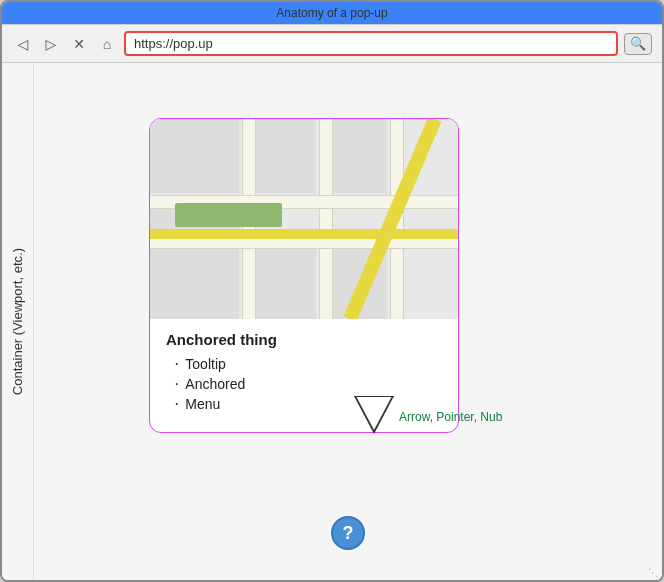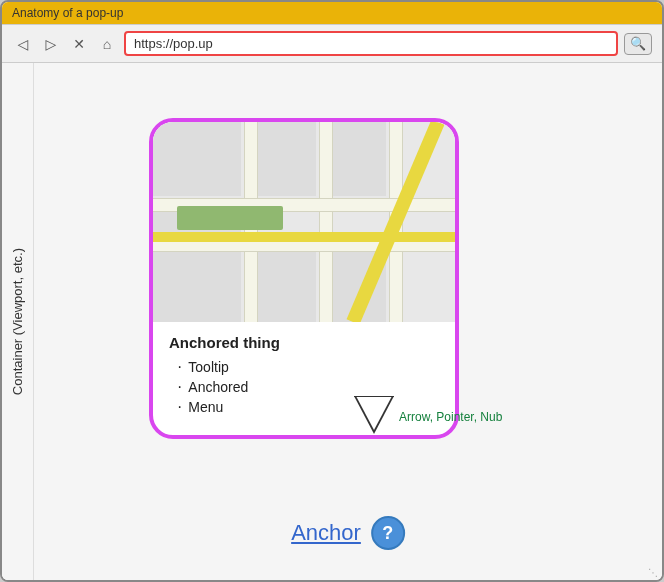--- a/index.html
+++ b/index.html
@@ -18,24 +18,24 @@
       height: 582px;
       background: #fff;
       border: 2px solid #888;
       border-radius: 8px;
       display: flex;
       flex-direction: column;
       overflow: hidden;
     }
 
     .browser-title-bar {
-      background: #eab308;
+      background: #3b82f6;
       border-bottom: 1px solid #ccc;
-      padding: 4px 10px;
-      text-align: left;
+      padding: 4px 22px;
+      text-align: center;
       font-size: 12px;
       color: #333;
     }
 
     .browser-toolbar {
       background: #f0f0f0;
       border-bottom: 1px solid #ccc;
       padding: 6px 10px;
       display: flex;
       align-items: center;
@@ -110,22 +110,22 @@
       position: relative;
     }
 
     
     .popup-panel {
       position: absolute;
       top: 60px;
       left: 120px;
       width: 320px;
       background: #fff;
-      border: 4px solid #d946ef;
-      border-radius: 24px;
+      border: 1px solid #d946ef;
+      border-radius: 12px;
       overflow: hidden;
     }
 
     
     .map-area {
       width: 100%;
       height: 200px;
       background: #e8e8e8;
       position: relative;
       overflow: hidden;
@@ -376,21 +376,20 @@
         
         <svg width="60" height="40">
           <polygon points="10,0 50,0 30,38" fill="#333"></polygon>
           <polygon points="12,0 48,0 30,34" fill="#fff"></polygon>
           <line x1="10" y1="0" x2="50" y2="0" stroke="#333" stroke-width="2"></line>
         </svg>
         <span style="position:absolute; left:55px; top:14px; font-size:12px; color:#15803d; white-space:nowrap;">Arrow, Pointer, Nub</span>
       </div>
 
       <div class="anchor-section">
-        <span class="anchor-link">Anchor</span>
         <div class="help-circle">
           <span>?</span>
         </div>
       </div>
 
       <div class="resize-handle">⋱</div>
 
     </div>
   </div>
 </div>

